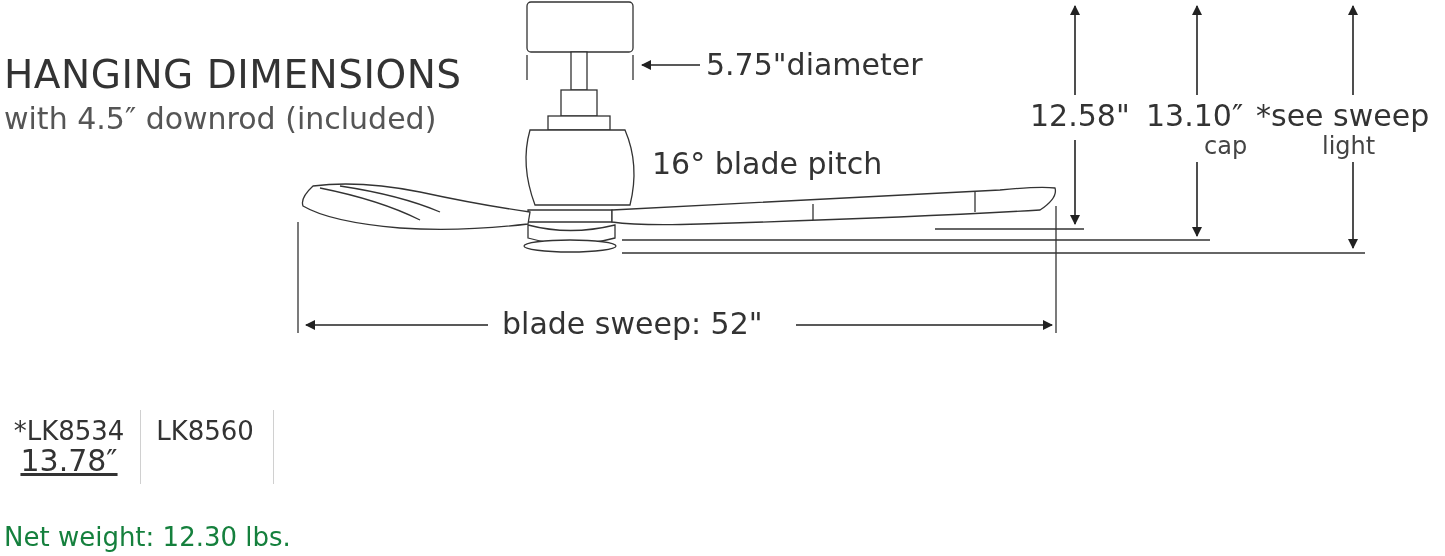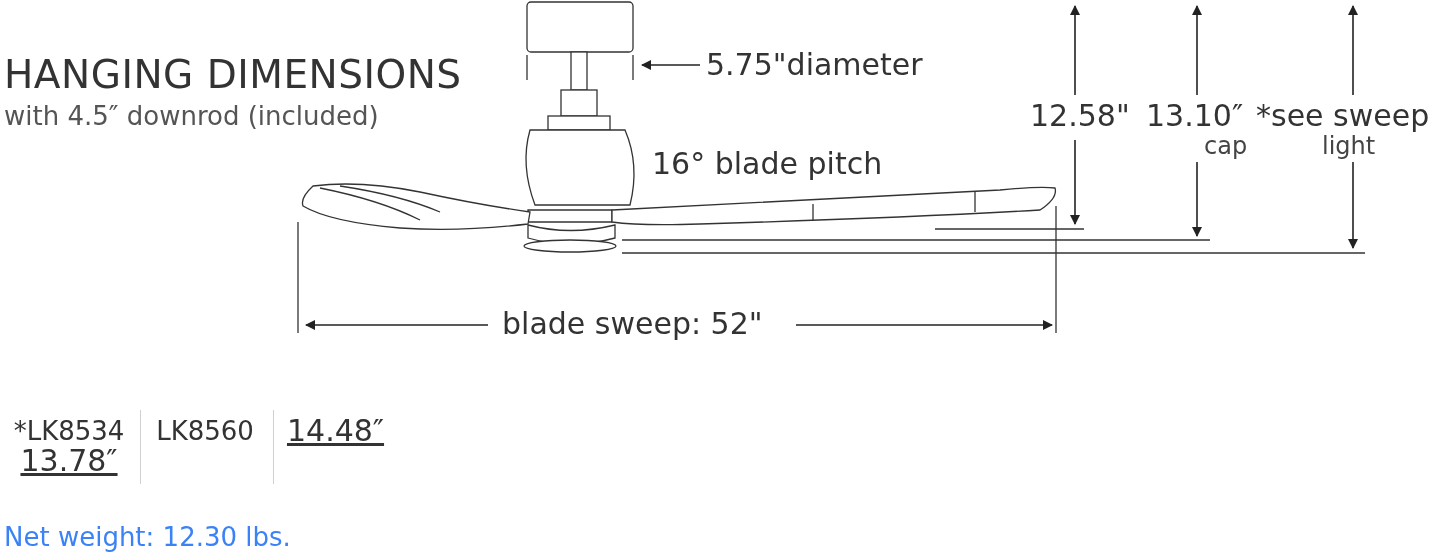--- a/index.html
+++ b/index.html
@@ -1,26 +1,26 @@
 <!DOCTYPE html>
 <html><head>
 <meta charset="utf-8">
 <style>
   html, body { margin: 0; padding: 0; background: #ffffff; }
   body { width: 1445px; height: 556px; position: relative; overflow: hidden;
          font-family: "DejaVu Sans", "Liberation Sans", sans-serif; color: #3a3a3a; }
   .abs { position: absolute; white-space: nowrap; }
   .title { left: 4px; top: 52px; font-size: 39px; letter-spacing: 0.5px; color: #333; }
-  .subtitle { left: 4px; top: 101px; font-size: 26px; color: #555; }
+  .subtitle { left: 4px; top: 101px; font-size: 30px; color: #555; }
   .lbl { font-size: 30px; color: #333; }
   .lbl-sm { font-size: 24px; color: #444; }
   .model-col { position: absolute; top: 416px; text-align: center; font-size: 26px; color: #333; line-height: 30px; }
   .model-col .val { font-size: 30px; text-decoration: underline; }
   .divider { position: absolute; top: 410px; width: 1px; height: 74px; background: #d0d0d0; }
-  .weight { left: 4px; top: 522px; font-size: 26px; color: #3b82f6; }
+  .weight { left: 4px; top: 522px; font-size: 26px; color: #15803d; }
   svg.diagram { position: absolute; left: 0; top: 0; }
 </style>
 </head>
 <body>
 
 <svg class="diagram" width="1445" height="556" viewBox="0 0 1445 556">
   <defs>
     <marker id="ah" markerWidth="10" markerHeight="10" refX="9" refY="5" orient="auto" markerUnits="userSpaceOnUse">
       <path d="M0,0 L10,5 L0,10 Z" fill="#222"></path>
     </marker>
@@ -90,16 +90,15 @@
 <div class="model-col" style="left:4px; width:130px;">
   <div>*LK8534</div>
   <div class="val">13.78″</div>
 </div>
 <div class="divider" style="left:140px;"></div>
 <div class="model-col" style="left:145px; width:120px;">
   <div>LK8560</div>
 </div>
 <div class="divider" style="left:273px;"></div>
 <div class="model-col" style="left:278px; width:115px;">
-  <div class="val">14.48″</div>
 </div>
 
 <div class="abs weight">Net weight: 12.30 lbs.</div>
 
 </body></html>

